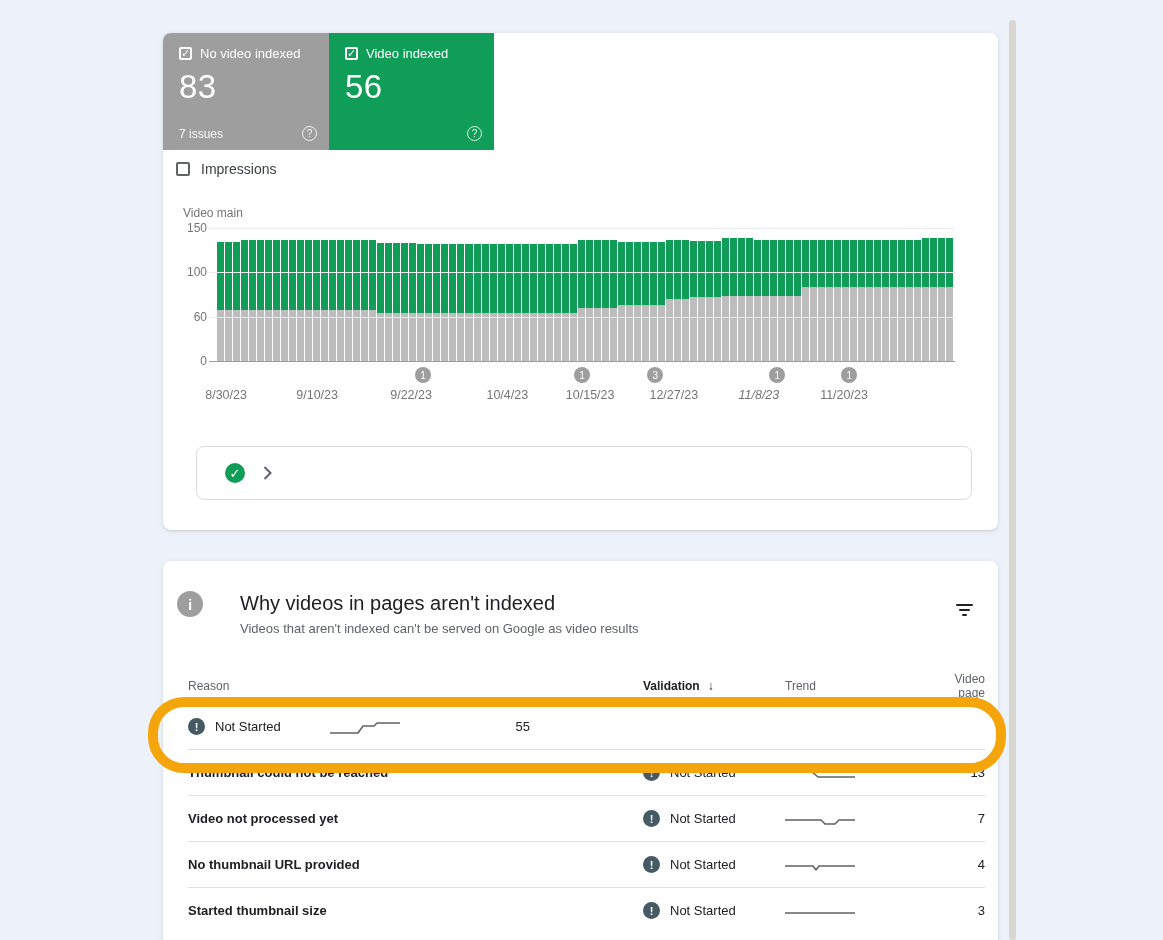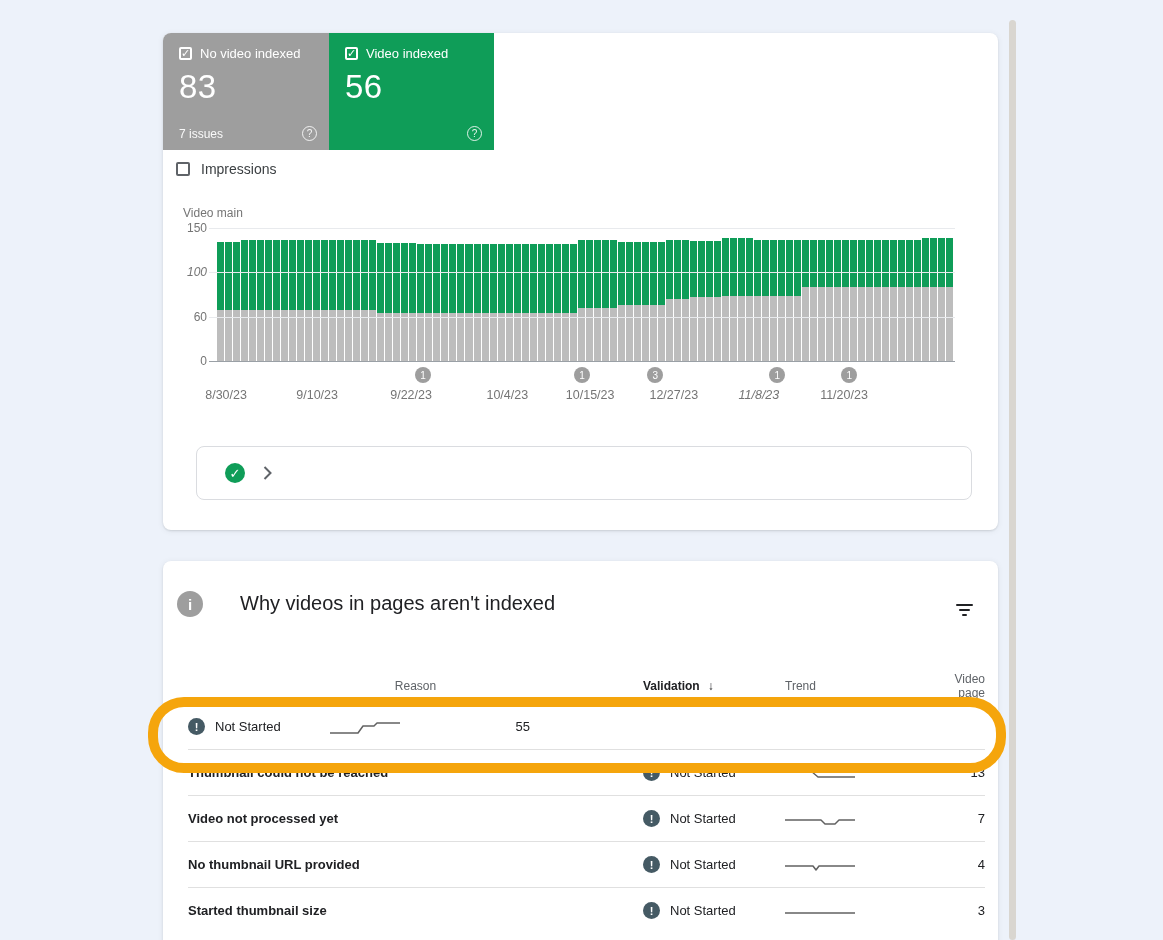--- a/index.html
+++ b/index.html
@@ -64,21 +64,21 @@
   .issues-title { position:absolute; left:77px; top:31px; font-size:20px; font-weight:400; color:#202124; }
   .issues-sub { position:absolute; left:77px; top:60px; font-size:13px; color:#5f6368; }
   .filter-btn { position:absolute; left:788px; top:38px; width:26px; height:22px; display:flex; flex-direction:column;
                 align-items:center; justify-content:center; gap:3px; cursor:pointer; }
   .filter-btn i { display:block; height:2px; background:#202124; border-radius:1px; }
   .filter-btn i:nth-child(1){ width:17px; } .filter-btn i:nth-child(2){ width:11px; } .filter-btn i:nth-child(3){ width:5px; }
 
   
   .tablewrap { position:absolute; left:25px; top:108px; width:797px; }
   .thead { display:flex; align-items:center; height:34px; font-size:12px; color:#5f6368; }
-  .th-reason { flex:1;text-align:center; }
+  .th-reason { flex:1; }
   .th-validation { width:142px; color:#202124; font-weight:bold; display:flex; gap:8px; cursor:pointer; }
   .th-trend { width:140px; }
   .th-pages { width:60px; text-align:right; }
   .trow { display:flex; align-items:center; height:46px; border-top:1px solid #e0e0e0; cursor:pointer; background:#fff; }
   .td-reason { flex:1; font-size:13px; font-weight:bold; color:#202124; }
   .td-validation { width:142px; display:flex; align-items:center; gap:10px; font-size:13px; color:#202124; }
   .warn { width:17px; height:17px; border-radius:50%; background:#455a64; color:#fff; font-size:11px; font-weight:bold;
           display:flex; align-items:center; justify-content:center; flex:0 0 auto; }
   .td-trend { width:140px; }
   .td-trend svg { display:block; }
@@ -128,21 +128,21 @@
 
     <label class="impressions">
       <span class="cb-empty"></span>
       <span>Impressions</span>
     </label>
 
     <div class="axis-title">Video main</div>
     <div class="ylabels">
         <div class="ytick" style="top: 100%;">0</div>
         <div class="ytick" style="top: 66.6667%;">60</div>
-        <div class="ytick" style="top: 33.3333%; font-style: italic;">100</div>
+        <div class="ytick" style="top: 33.3333%;">100</div>
         <div class="ytick" style="top: 0%;">150</div>
       </div>
     <div class="plot">
       <div class="bars">
           <div class="bar">
             <div class="seg green" style="height: 51.3333%;"></div>
             <div class="seg gray" style="height: 38%;"></div>
           </div>
           <div class="bar">
             <div class="seg green" style="height: 51.3333%;"></div>
@@ -540,20 +540,21 @@
         <svg width="9" height="14" viewBox="0 0 9 14">
             <polyline points="1.5,1 7.5,7 1.5,13" fill="none" stroke="#5f6368" stroke-width="2"></polyline>
           </svg>
       </span>
     </div>
   </section>
 
   <section class="card card2">
     <div class="info-circle">i</div>
     <h2 class="issues-title">Why videos in pages aren't indexed</h2>
+    <div class="issues-sub">Videos that aren't indexed can't be served on Google as video results</div>
     <div class="filter-btn">
         <i></i>
         <i></i>
         <i></i>
       </div>
 
     <div class="tablewrap">
       <div class="thead">
         <div class="th-reason">Reason</div>
         <div class="th-validation">

